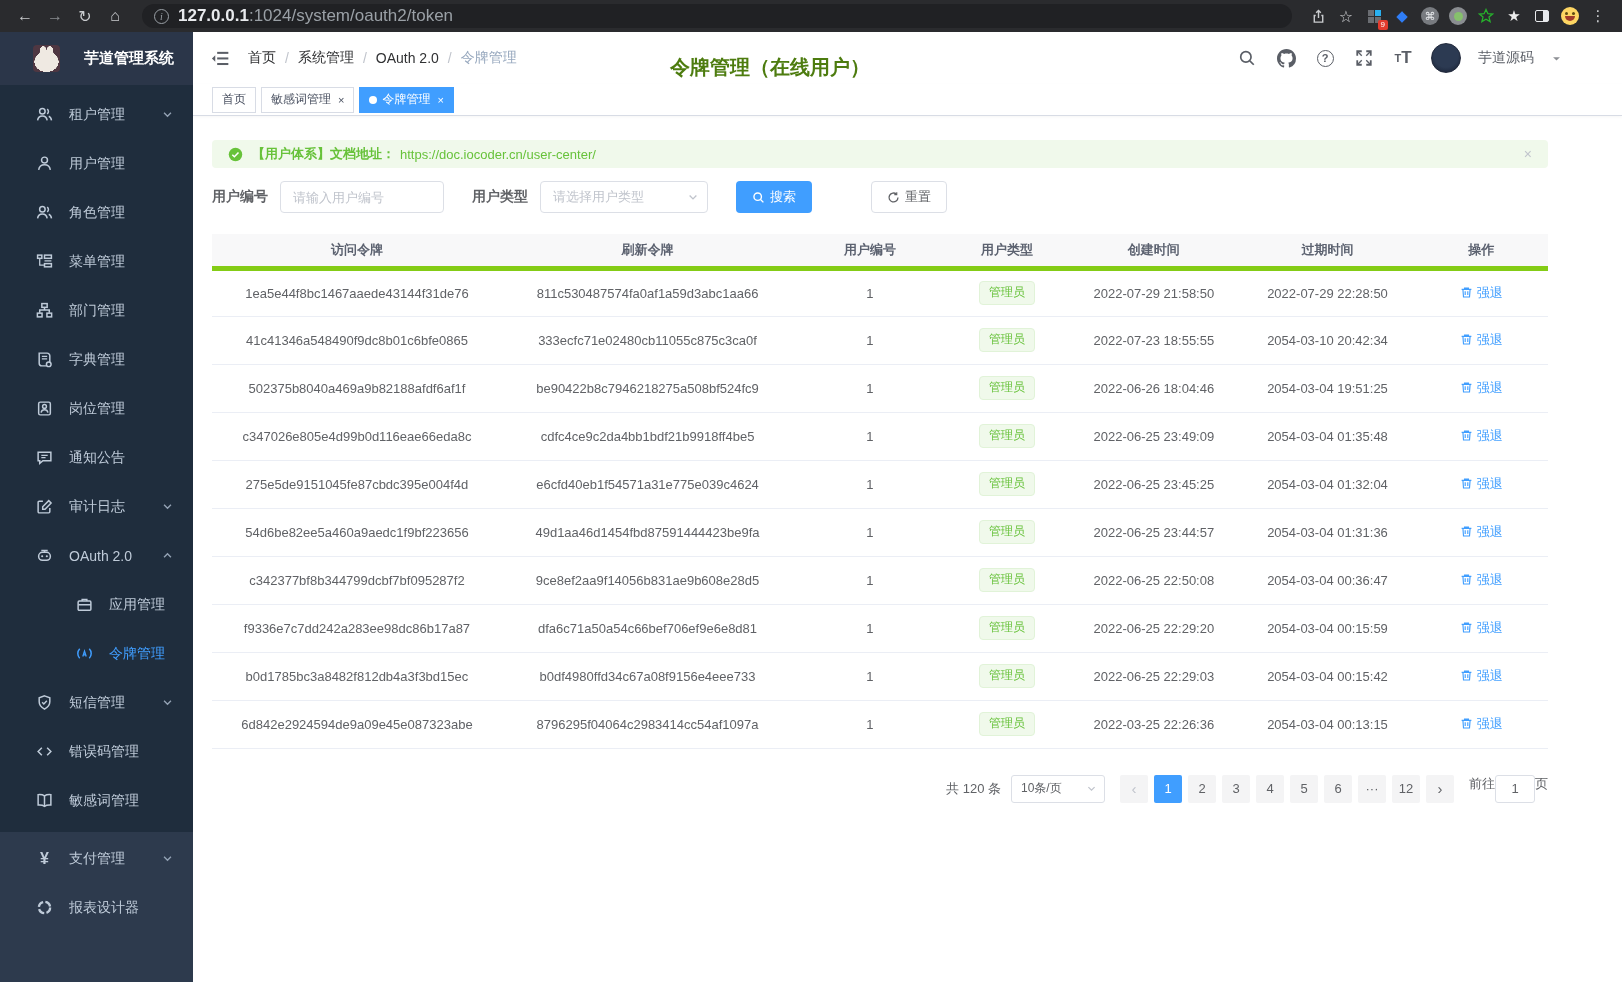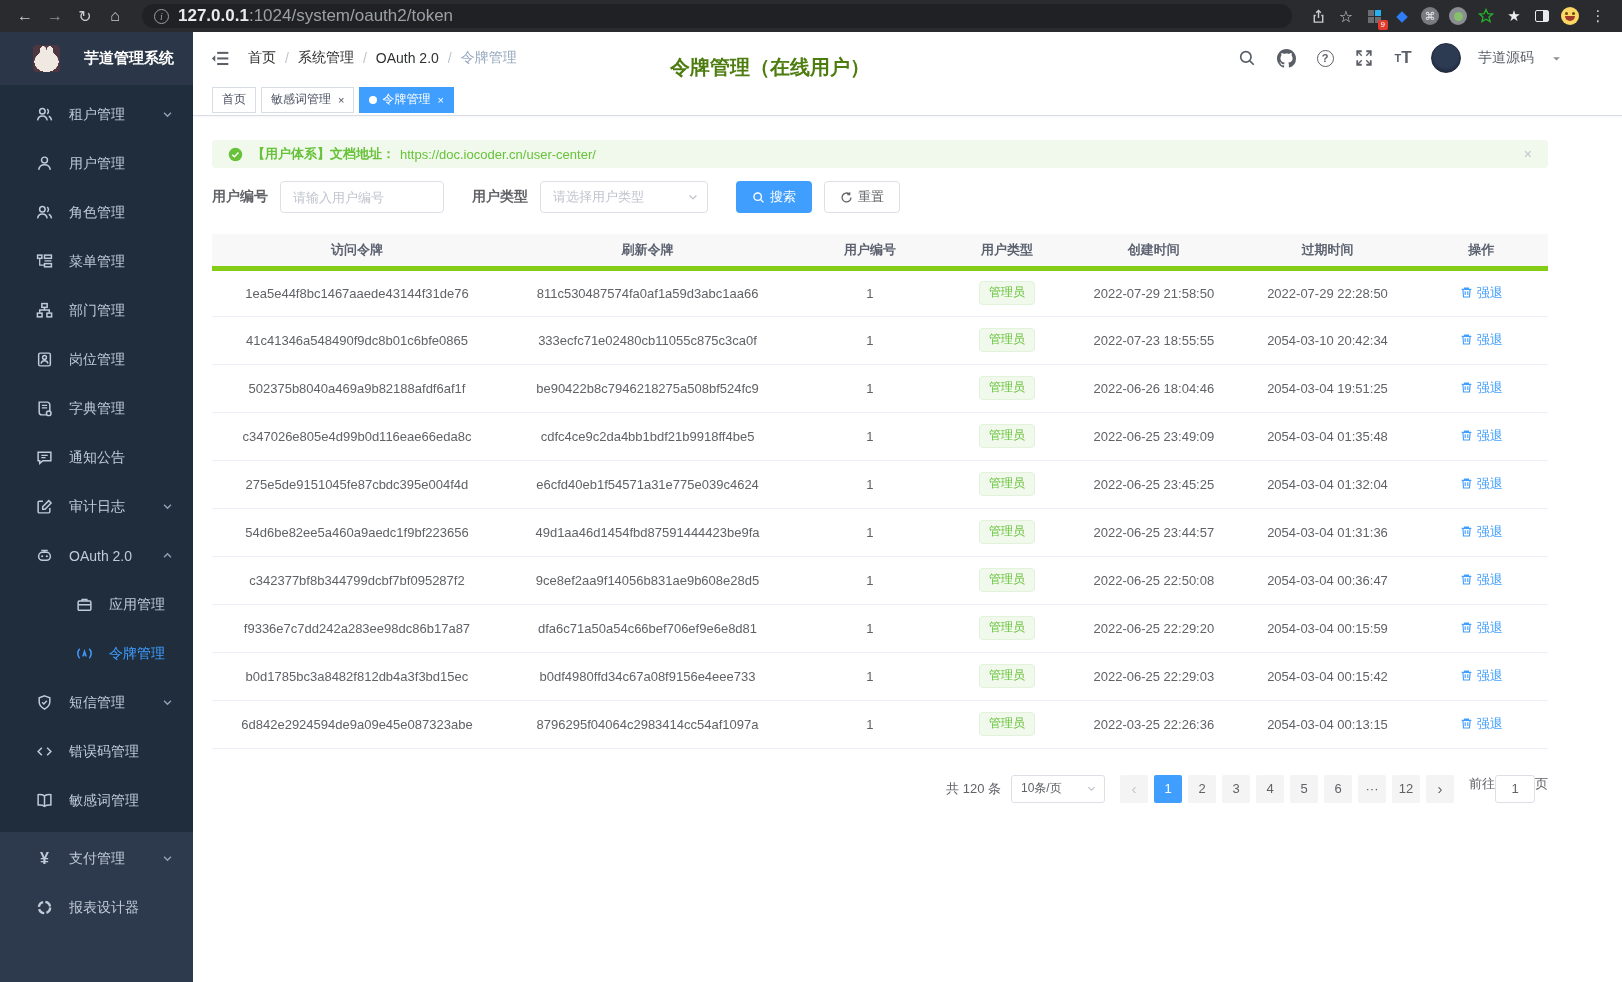--- a/index.html
+++ b/index.html
@@ -107,21 +107,21 @@
   .f-input { width:164px; height:32px; border:1px solid #dcdfe6; border-radius:4px; padding:0 12px;
              font-size:13px; color:#606266; outline:none; margin-right:28px;
              font-family:"Liberation Sans","DejaVu Sans",sans-serif; }
   .f-input::placeholder { color:#c0c4cc; }
   .f-select { width:168px; height:32px; border:1px solid #dcdfe6; border-radius:4px; padding:0 8px 0 12px;
               font-size:13px; color:#c0c4cc; display:flex; align-items:center; justify-content:space-between;
               margin-right:28px; cursor:pointer; }
   .btn { height:32px; border-radius:4px; font-size:13px; display:inline-flex; align-items:center;
          gap:5px; padding:0 15px; cursor:pointer; border:1px solid transparent; white-space:nowrap; }
   .btn-primary { background:#409eff; color:#fff; margin-right:12px; }
-  .btn-plain { background:#fff; color:#606266; border-color:#dcdfe6; }
+  .btn-plain { background:#fff; color:#606266; border-color:#dcdfe6;margin-left:47px; }
 
   table.grid { width:100%; border-collapse:collapse; table-layout:fixed; }
   .grid th { height:34px; background:#f8f8f9; font-size:13px; font-weight:bold; color:#5c6270;
              text-align:center; border-bottom:5px solid #84cc16; }
   .grid td { height:48px; font-size:13px; color:#606266; text-align:center;
              border-bottom:1px solid #ebeef5; overflow:hidden; white-space:nowrap; }
   .badge { display:inline-block; padding:3px 9px; font-size:12px; color:#67c23a; background:#f0f9eb;
            border:1px solid #e1f3d8; border-radius:4px; line-height:1.3; }
   .op-link { color:#409eff; font-size:13px; display:inline-flex; align-items:center; gap:4px; cursor:pointer; }
   .op-link svg { width:13px; height:13px; }
@@ -255,36 +255,36 @@
               <path d="M8 5v2.5M3.5 10V7.5h9V10"></path>
               <rect x="1.3" y="10.5" width="4.4" height="3.5"></rect>
               <rect x="10.3" y="10.5" width="4.4" height="3.5"></rect>
             </svg>
           </span>
         <span class="lbl">部门管理</span>
       </div>
       <div class="m-item">
         <span class="mi">
             <svg viewBox="0 0 16 16" fill="none" stroke="currentColor" stroke-width="1.4">
+              <path d="M3 2h7.5A2.5 2.5 0 0 1 13 4.5V14H5.5A2.5 2.5 0 0 1 3 11.5z"></path>
+              <path d="M5.5 5h5M5.5 7.5h5" stroke-width="1.2"></path>
+              <circle cx="12" cy="12.5" r="2.2" fill="#1f2d3d"></circle>
+            </svg>
+          </span>
+        <span class="lbl">字典管理</span>
+      </div>
+      <div class="m-item">
+        <span class="mi">
+            <svg viewBox="0 0 16 16" fill="none" stroke="currentColor" stroke-width="1.4">
               <rect x="2.5" y="2" width="11" height="12" rx="1.5"></rect>
               <circle cx="8" cy="6" r="1.8"></circle>
               <path d="M4.8 11.8c.3-1.8 1.5-2.6 3.2-2.6s2.9.8 3.2 2.6"></path>
             </svg>
           </span>
         <span class="lbl">岗位管理</span>
-      </div>
-      <div class="m-item">
-        <span class="mi">
-            <svg viewBox="0 0 16 16" fill="none" stroke="currentColor" stroke-width="1.4">
-              <path d="M3 2h7.5A2.5 2.5 0 0 1 13 4.5V14H5.5A2.5 2.5 0 0 1 3 11.5z"></path>
-              <path d="M5.5 5h5M5.5 7.5h5" stroke-width="1.2"></path>
-              <circle cx="12" cy="12.5" r="2.2" fill="#1f2d3d"></circle>
-            </svg>
-          </span>
-        <span class="lbl">字典管理</span>
       </div>
       <div class="m-item">
         <span class="mi">
             <svg viewBox="0 0 16 16" fill="none" stroke="currentColor" stroke-width="1.4">
               <path d="M2 3h12v8H6.5L3.5 13.5V11H2z"></path>
               <path d="M5 6h6M5 8.2h4" stroke-width="1.2"></path>
             </svg>
           </span>
         <span class="lbl">通知公告</span>
       </div>

